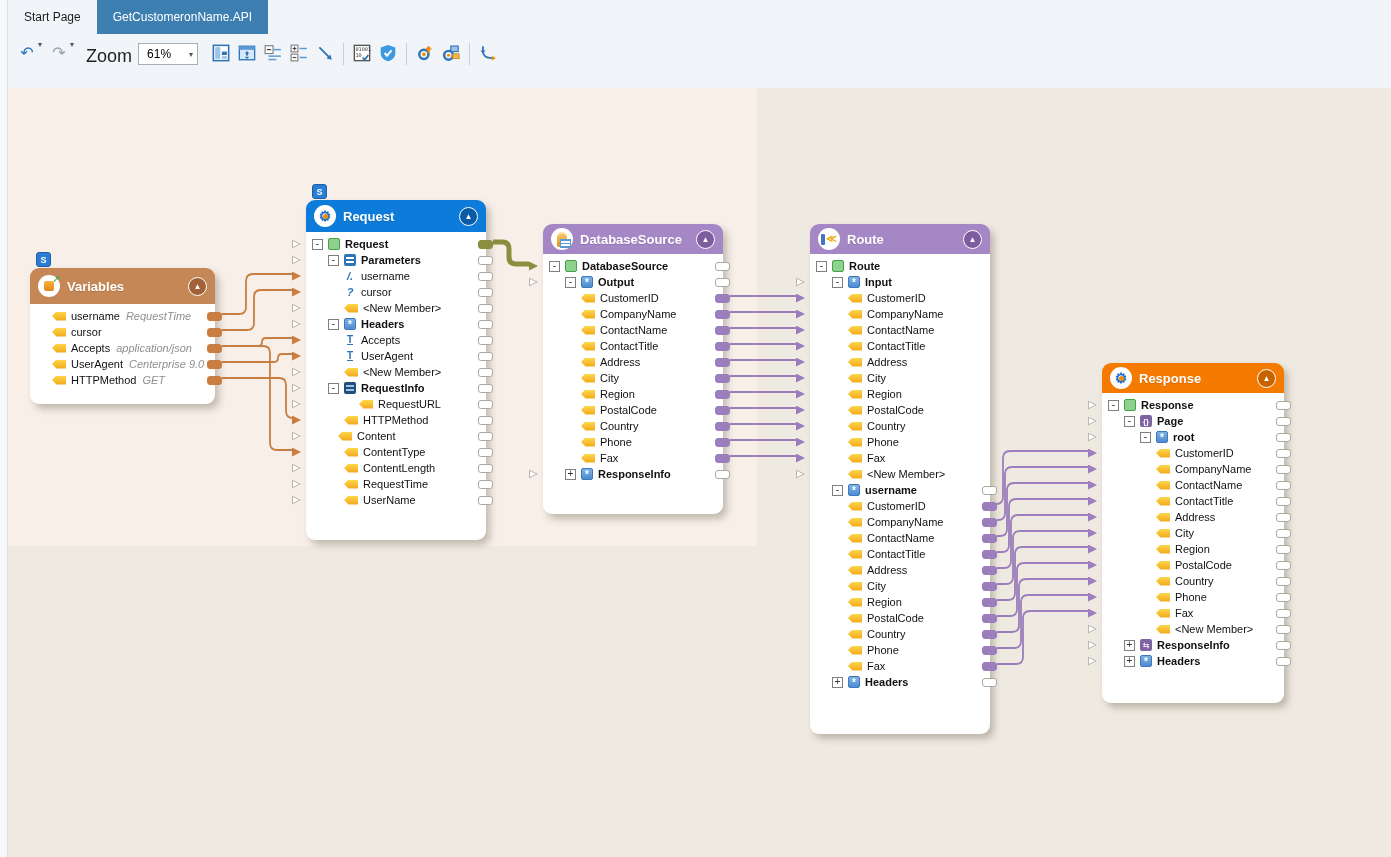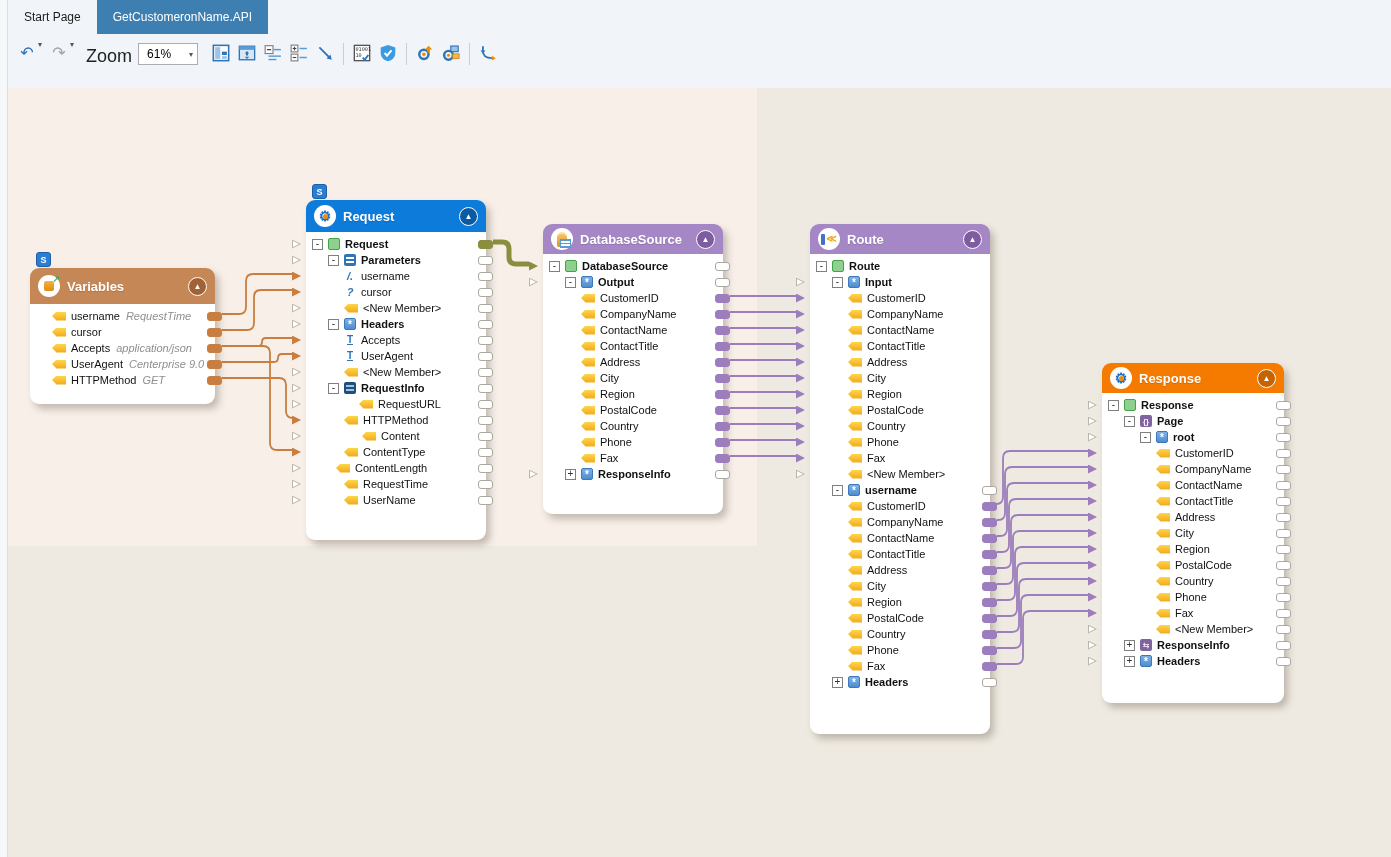--- a/index.html
+++ b/index.html
@@ -265,35 +265,35 @@
               <i></i>
             </span>
             <span class="rp"></span>
           </div>
           <div class="row" style="padding-left: 38px;">
             <span class="tic i-field"></span>
             <span class="lbl">HTTPMethod</span>
             <span class="lp" style="background: rgb(201, 126, 63);"></span>
             <span class="rp"></span>
           </div>
-          <div class="row" style="padding-left: 56px;">
+          <div class="row" style="padding-left: 32px;">
             <span class="tic i-field"></span>
             <span class="lbl">Content</span>
             <span class="lp">
               <i></i>
             </span>
             <span class="rp"></span>
           </div>
           <div class="row" style="padding-left: 38px;">
             <span class="tic i-field"></span>
             <span class="lbl">ContentType</span>
             <span class="lp" style="background: rgb(201, 126, 63);"></span>
             <span class="rp"></span>
           </div>
-          <div class="row" style="padding-left: 30px;">
+          <div class="row" style="padding-left: 38px;">
             <span class="tic i-field"></span>
             <span class="lbl">ContentLength</span>
             <span class="lp">
               <i></i>
             </span>
             <span class="rp"></span>
           </div>
           <div class="row" style="padding-left: 38px;">
             <span class="tic i-field"></span>
             <span class="lbl">RequestTime</span>

